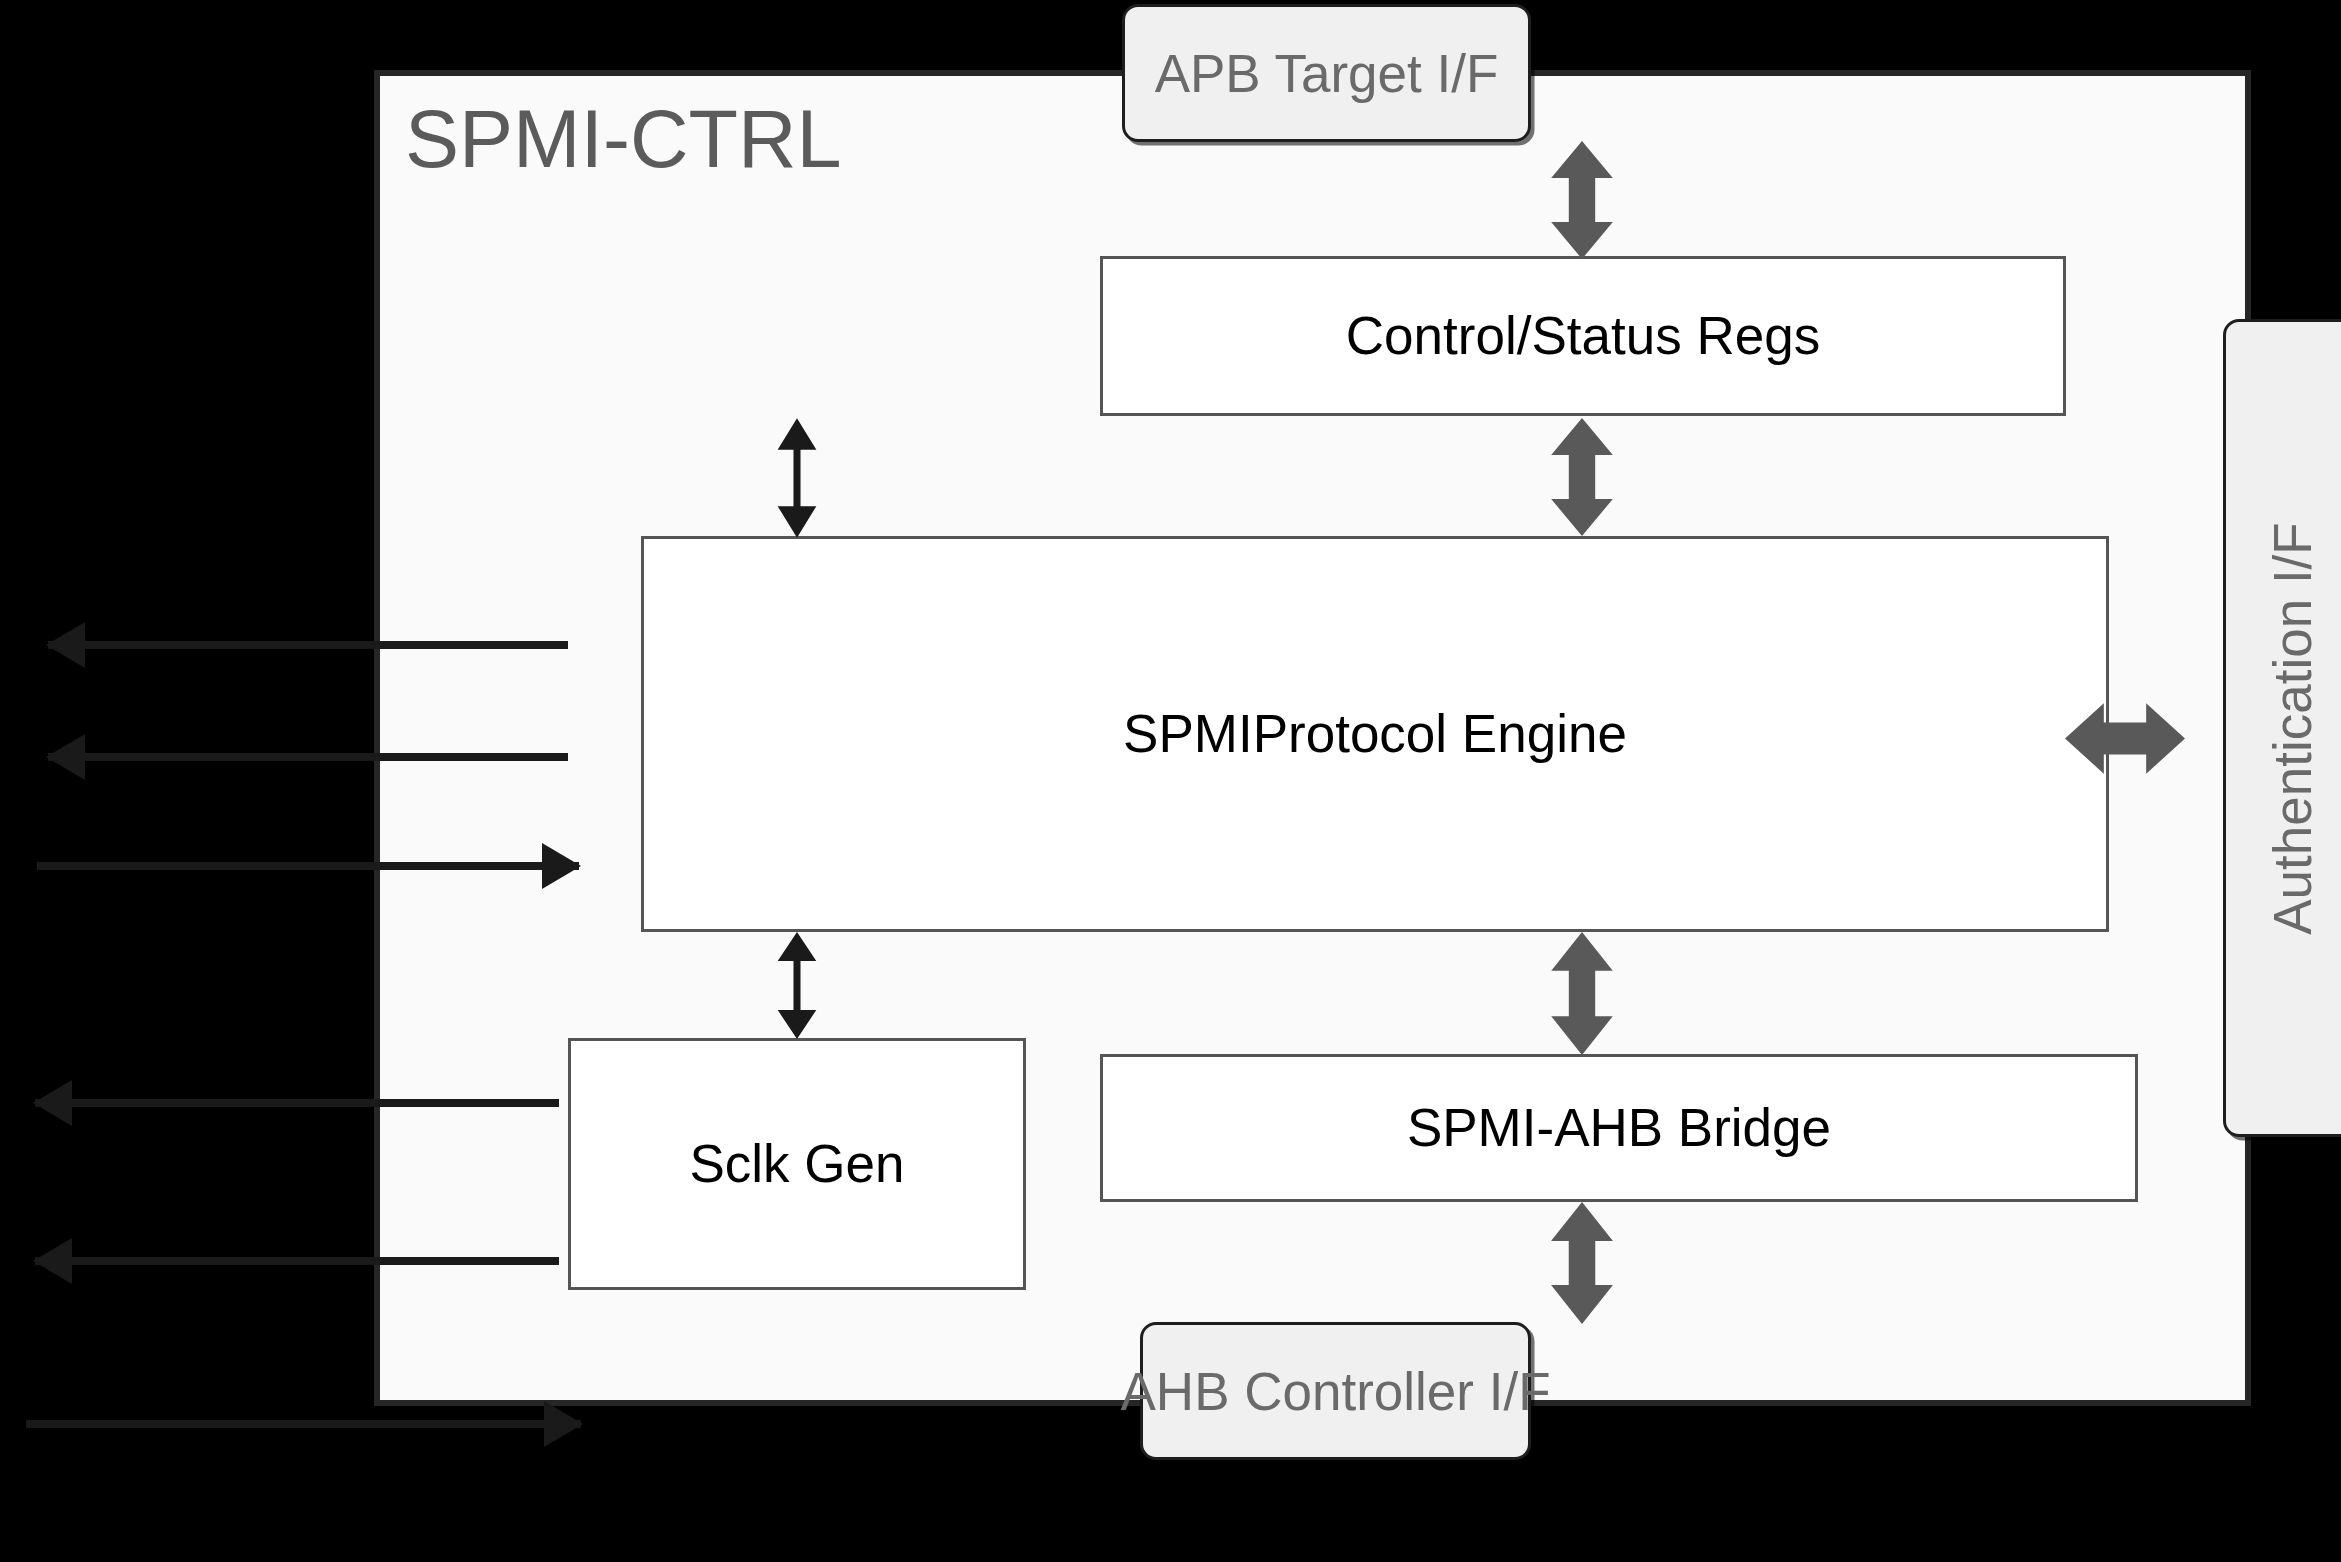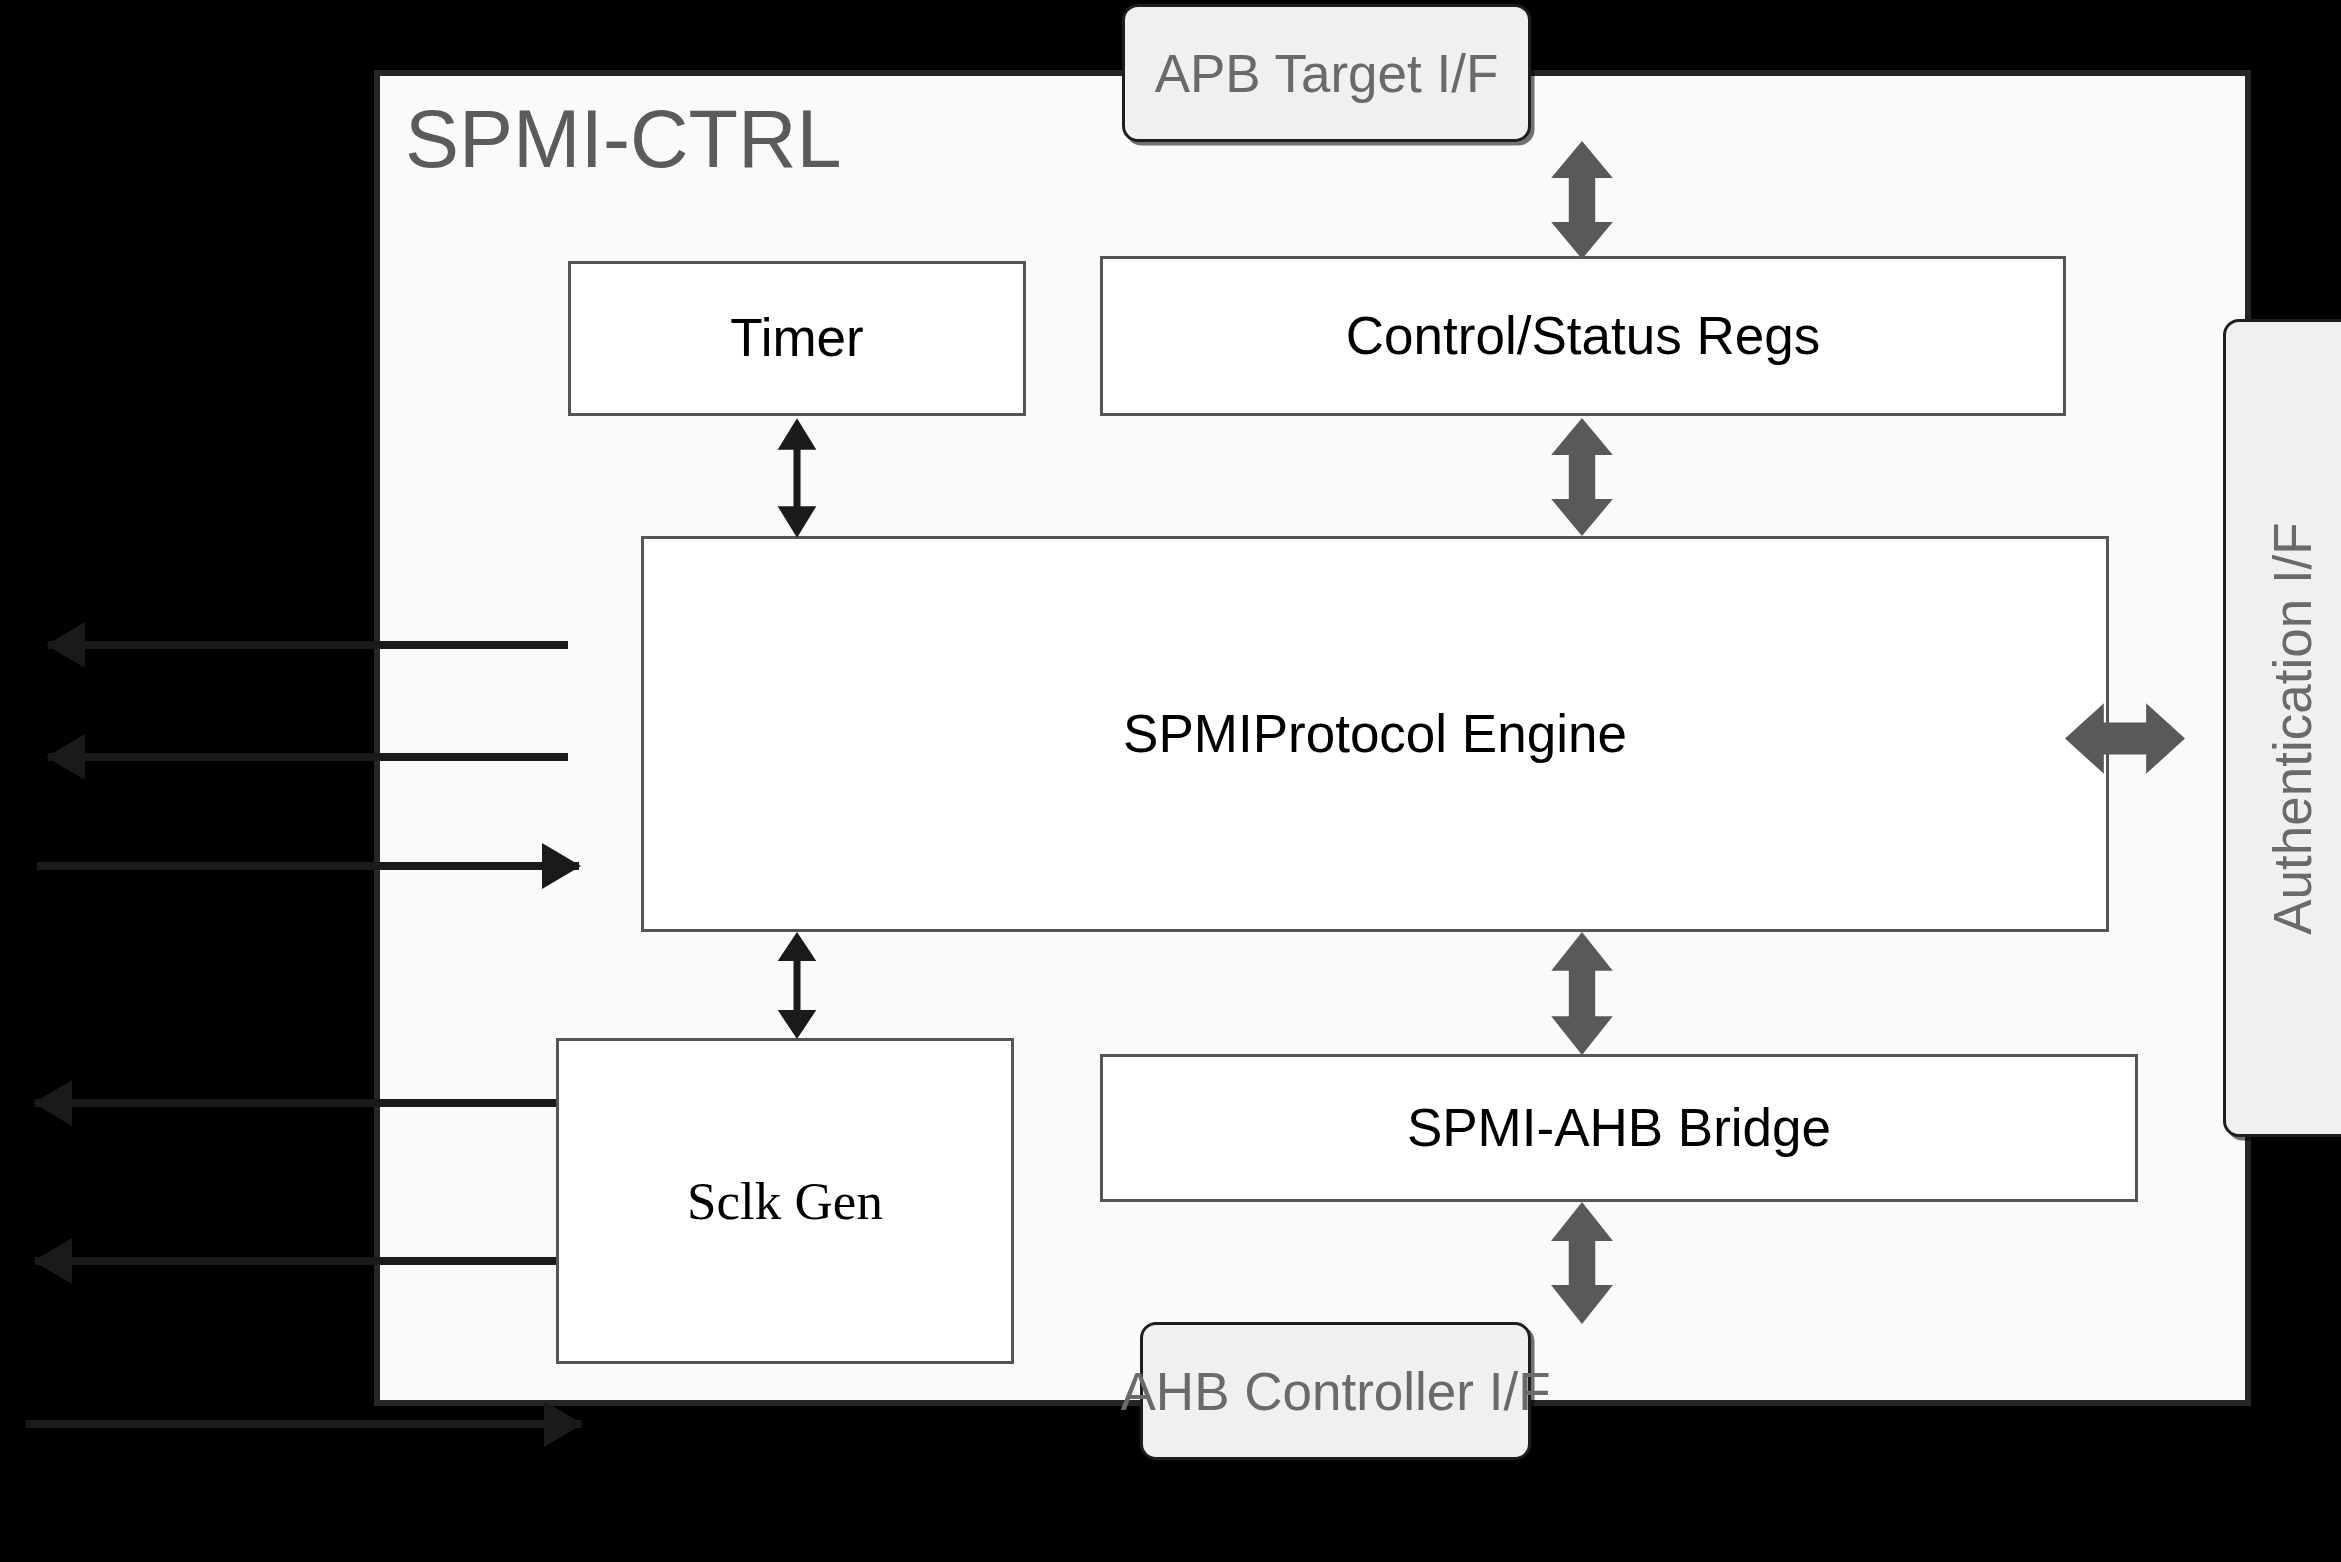--- a/index.html
+++ b/index.html
@@ -121,34 +121,31 @@
   </div>
 
   <div class="iface vertical" style="left:2183px;top:319px;width:139px;height:818px;">
     <span>Authentication I/F</span>
   </div>
 
   <div class="iface" style="left:1100px;top:1322px;width:391px;height:138px;">
     <span>AHB Controller I/F</span>
   </div>
 
-  <div class="block" style="left:568px;top:261px;width:458px;height:155px;">
-    <span>Timer</span>
-  </div>
 
   <div class="block" style="left:1100px;top:256px;width:966px;height:160px;">
     <span>Control/Status Regs</span>
   </div>
 
   <div class="block two-line" style="left:597px;top:536px;width:1468px;height:396px;margin-left:44px;">
     <span>SPMI</span>
     <span>Protocol Engine</span>
   </div>
 
-  <div class="block" style="left:556px;top:1038px;width:458px;height:326px;font-family:Liberation Serif, serif;">
+  <div class="block" style="left:568px;top:1038px;width:458px;height:252px;">
     <span>Sclk Gen</span>
   </div>
 
   <div class="block" style="left:1100px;top:1054px;width:1038px;height:148px;">
     <span>SPMI-AHB Bridge</span>
   </div>
 
   <div class="barrow" style="left:1551px;top:141px;">
     <svg width="62" height="118" viewBox="0 0 70 134">
       <path d="M35 0 L70 42 L50 42 L50 92 L70 92 L35 134 L0 92 L20 92 L20 42 L0 42 Z" fill="#595959"></path>

